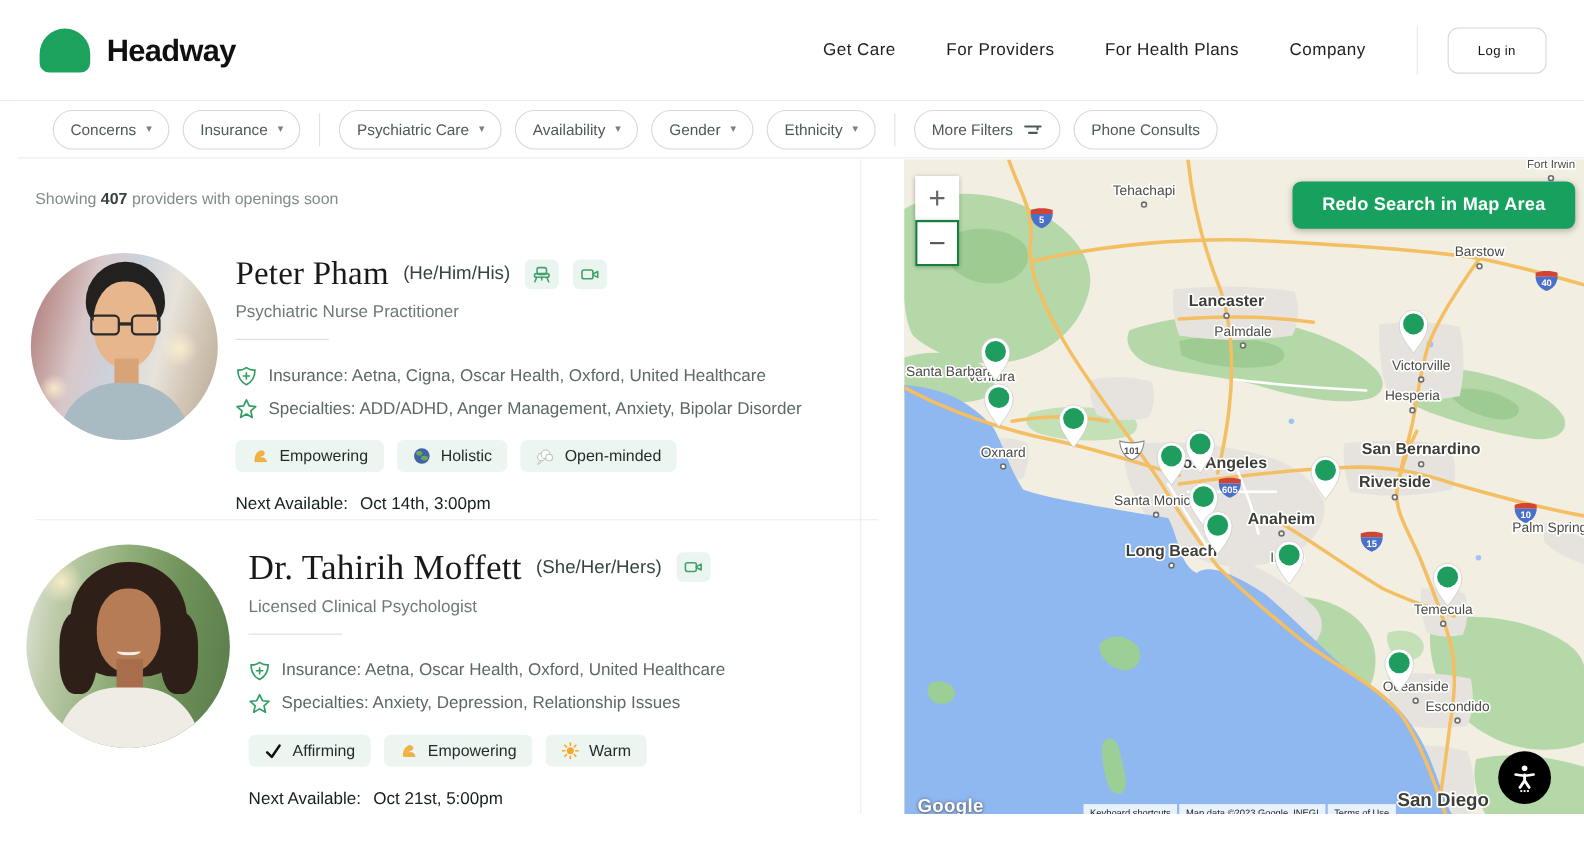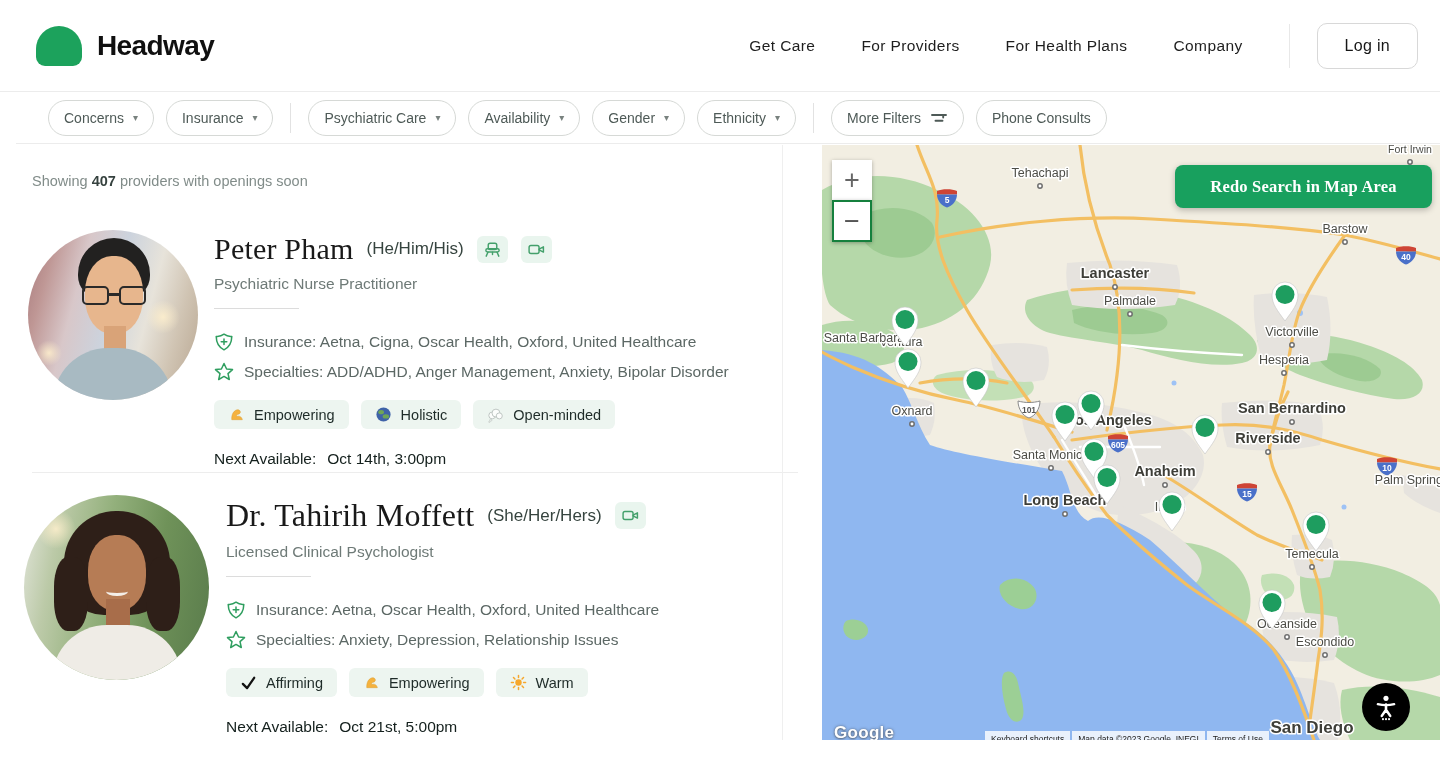--- a/index.html
+++ b/index.html
@@ -10,22 +10,22 @@
   }
   
   .header { position:absolute; top:0; left:0; width:1440px; height:92px;
     border-bottom:1px solid #ececec; display:flex; align-items:center; background:#fff; z-index:5;justify-content:flex-end; }
   .brand { display:flex; align-items:center; gap:15px; margin-left:36px; cursor:pointer; }
   .logo { width:46px; height:40px; background:#1ca25c; border-radius:23px 23px 9px 9px; }
   .brand-name { font-size:28px; font-weight:700; letter-spacing:-0.6px; color:#101010; }
   .nav { margin-left:auto; display:flex; align-items:center; gap:46px; }
   .nav-item { font-size:15.5px; letter-spacing:0.4px; color:#1e1e1e; cursor:pointer; white-space:nowrap; }
   .nav-sep { width:1px; height:44px; background:#e8e8e8; }
-  .login-btn { margin-left:0; margin-right:22px; padding:13px 27px; border:1px solid #d8d8d8;
-    border-radius:10px; background:#fff; font-size:16px; letter-spacing:0.3px; color:#171717; cursor:pointer; }
+  .login-btn { margin-left:0; margin-right:34px; padding:13px 27px; border:1px solid #d8d8d8;
+    border-radius:10px; background:#fff; font-size:12px; letter-spacing:0.3px; color:#171717; cursor:pointer; }
   .nav-end-sep { margin-left:0; margin-right:27px; }
   
   .filterbar { position:absolute; top:92px; left:0; width:1440px; height:52px;
     border-bottom:1px solid #ececec; display:flex; align-items:center; gap:12px; padding-left:32px; background:#fff; z-index:5;margin-left:16px; }
   .pill { height:36px; padding:0 15px; border:1px solid #d6d9d6; border-radius:999px; background:#fff;
     display:flex; align-items:center; gap:9px; font-size:14px; color:#4e5a57; cursor:pointer; white-space:nowrap; }
   .caret { font-size:10px; color:#79827f; line-height:1; }
   .vdiv { width:1px; height:30px; background:#e2e2e2; margin:0 5px; }
   .filter-glyph { width:18px; height:14px; }
   
@@ -66,21 +66,21 @@
   .map { position:absolute; left:822px; top:145px; width:618px; height:595px; overflow:hidden; background:#f2eee2; cursor:grab; }
   .map svg.base { position:absolute; left:0; top:0; }
   .zoom-btn { position:absolute; left:10px; width:40px; height:40px; background:#fff; border:none;
     box-shadow:0 1px 4px rgba(0,0,0,0.3); display:flex; align-items:center; justify-content:center;
     font-size:27px; color:#666; cursor:pointer; padding:0; font-family:"Liberation Sans",sans-serif; }
   .zoom-in { top:15px; }
   .zoom-out { top:55px; height:42px; border:2px solid #15803d; color:#555; }
   .redo-btn { position:absolute; left:353px; top:20px; width:257px; height:43px; background:#18a05e; border:none;
     border-radius:8px; color:#fff; font-size:16.5px; font-weight:600; letter-spacing:0.2px;
     display:flex; align-items:center; justify-content:center; cursor:pointer;
-    box-shadow:0 2px 6px rgba(0,0,0,0.25); font-family:Liberation Serif, serif; }
+    box-shadow:0 2px 6px rgba(0,0,0,0.25); font-family:Liberation Sans, sans-serif; }
   .a11y-btn { position:absolute; left:540px; top:538px; width:48px; height:48px; border-radius:50%; background:#000;
     border:none; display:flex; align-items:center; justify-content:center; cursor:pointer; }
   .google-logo { position:absolute; left:12px; bottom:-3px; color:#fff; font-size:17px; font-weight:700;
     letter-spacing:0.3px; text-shadow:0 0 3px rgba(60,60,60,0.6), 0 1px 2px rgba(60,60,60,0.5); }
   .attr-bar { position:absolute; left:163px; bottom:-7px; display:flex; gap:2px; font-size:8.5px; color:#222; }
   .attr-bar span { background:rgba(255,255,255,0.8); padding:3px 6px; white-space:nowrap; }
   
   .city { font-family:"Liberation Sans",sans-serif; fill:#4c4c46; text-anchor:middle;
     stroke:#ffffff; stroke-width:3px; paint-order:stroke; stroke-linejoin:round; }
   .city.s { font-size:10.5px; }

